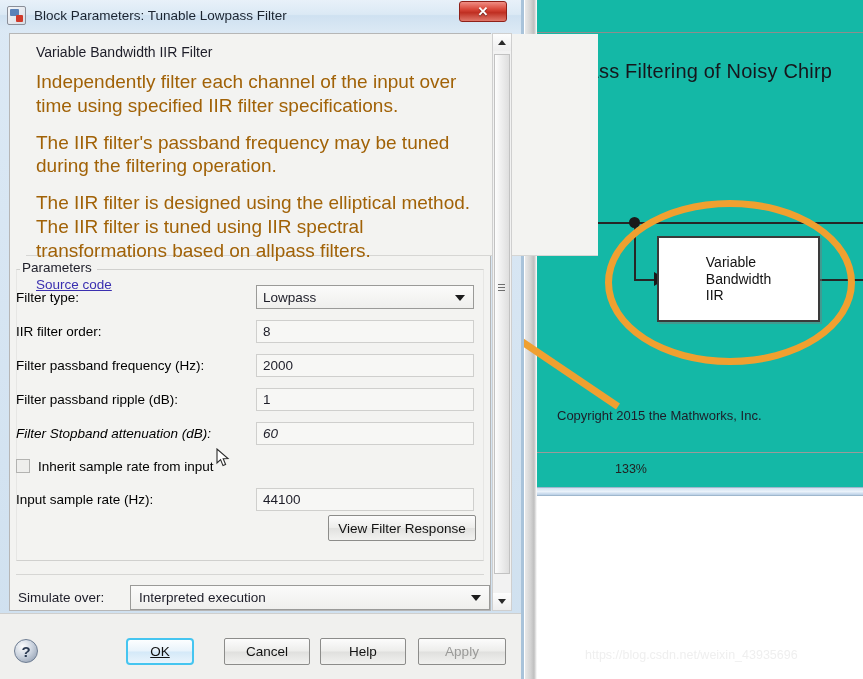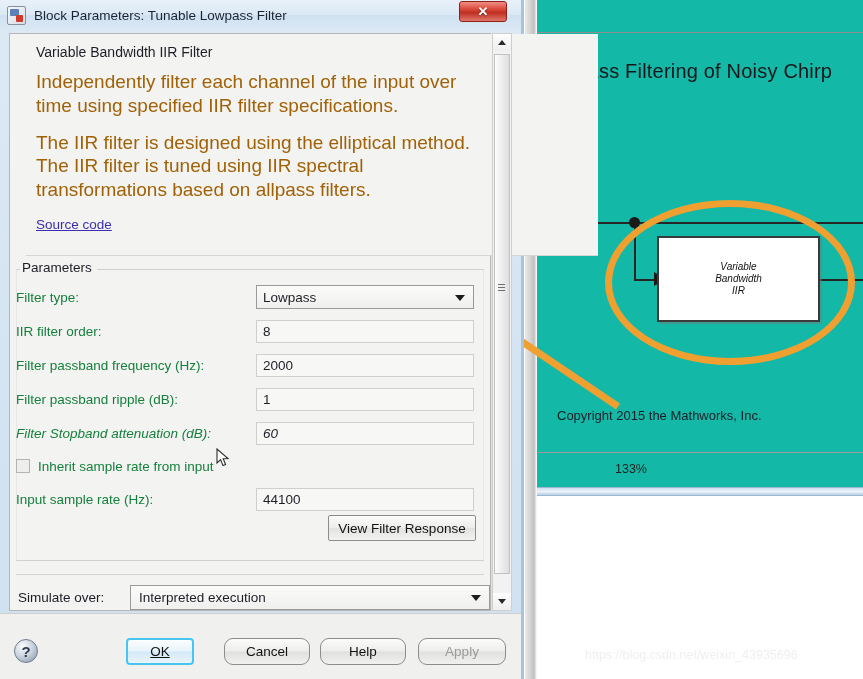--- a/index.html
+++ b/index.html
@@ -49,23 +49,22 @@
     border-bottom: 7px solid transparent;
     border-left: 12px solid #1a1a1a;
   }
   #sim-block {
     position: absolute; left: 132px; top: 236px; width: 163px; height: 86px;
     background: #ffffff; border: 2px solid #3a3a3a;
     box-shadow: 2px 2px 0 rgba(120,120,120,.45);
     display: flex; align-items: center; justify-content: center;
   }
   #sim-block-label {
-    font-size: 10px; color: #111; line-height: 1.18; text-align: center;
+    font-size: 14px; color: #111; line-height: 1.18; 
     white-space: pre-line;
-    font-style: italic;
   }
   #sim-block-caption {
     position: absolute; left: 132px; top: 324px; width: 200px;
     font-size: 12.5px; color: #111; text-align: left;
   }
   #highlight-ellipse {
     position: absolute; left: 80px; top: 200px; width: 250px; height: 165px;
     border: 7px solid #f0a030; border-radius: 50%;
     background: transparent;
   }
@@ -190,21 +189,21 @@
     border-top: 1px solid #d0d0ce;
     border-left: 1px solid #e6e6e4;
     border-right: 1px solid #e6e6e4;
     border-bottom: 1px solid #d0d0ce;
   }
   .prow {
     position: absolute; left: 6px; width: 458px; height: 26px;
     display: flex; align-items: center;
   }
   .plabel {
-    font-size: 13.5px; color: #15803d; white-space: nowrap;
+    font-size: 13.5px; color: #000000; white-space: nowrap;
   }
   .pfield {
     position: absolute; left: 240px; width: 218px; height: 23px;
     background: #f7f7f5; border: 1px solid #cfcfcd;
     font-size: 13.5px; color: #1d1d28;
     display: flex; align-items: center; padding-left: 6px;
   }
   .pcombo {
     position: absolute; left: 240px; width: 218px; height: 24px;
     background: linear-gradient(to bottom,#fbfbfa 0%,#efefed 100%);
@@ -296,21 +295,21 @@
     position: absolute; left: 14px; top: 639px; width: 24px; height: 24px;
     border-radius: 50%;
     background: radial-gradient(circle at 35% 30%, #fdfdfd 0%, #cdd5e0 45%, #8593a8 100%);
     border: 1px solid #6f7e93;
     color: #2c3b52; font-size: 15px; font-weight: 700;
     display: flex; align-items: center; justify-content: center;
   }
   .dlg-btn {
     position: absolute; top: 638px; height: 27px;
     background: linear-gradient(to bottom,#fcfcfc 0%,#ededeb 48%,#e0e0de 52%,#f1f1ef 100%);
-    border: 1px solid #8c8c8a; border-radius: 9px;
+    border: 1px solid #8c8c8a; border-radius: 2px;
     font-size: 13.5px; color: #121212;
     display: flex; align-items: center; justify-content: center;
   }
   #btn-ok {
     left: 126px; width: 68px;
     background: linear-gradient(to bottom,#fcfeff 0%,#e8f3fb 48%,#d4e9f8 52%,#e9f4fc 100%);
     border: 2px solid #45c5f0; border-radius: 4px; text-decoration: underline;
   }
   #btn-cancel { left: 224px; width: 86px; }
   #btn-help   { left: 320px; width: 86px; }
@@ -367,20 +366,21 @@
         <div id="app-icon"></div>
         <div id="titlebar-text">Block Parameters: Tunable Lowpass Filter</div>
         <div id="close-button">✕</div>
       </div>
 
       <div id="dialog-content">
 
         <div id="desc-panel">
           <div class="desc-head">Variable Bandwidth IIR Filter</div>
           <div class="desc-para">Independently filter each channel of the input over time using specified IIR filter specifications.</div>
+          <div class="desc-para">The IIR filter's passband frequency may be tuned during the filtering operation.</div>
           <div class="desc-para">The IIR filter is designed using the elliptical method. The IIR filter is tuned using IIR spectral transformations based on allpass filters.</div>
           <a id="source-code-link">Source code</a>
         </div>
 
         <div id="params-group">
           <div id="params-legend">Parameters</div>
           <div id="params-box"></div>
 
           <div class="prow" style="top:24px;">
             <span class="plabel">Filter type:</span>

